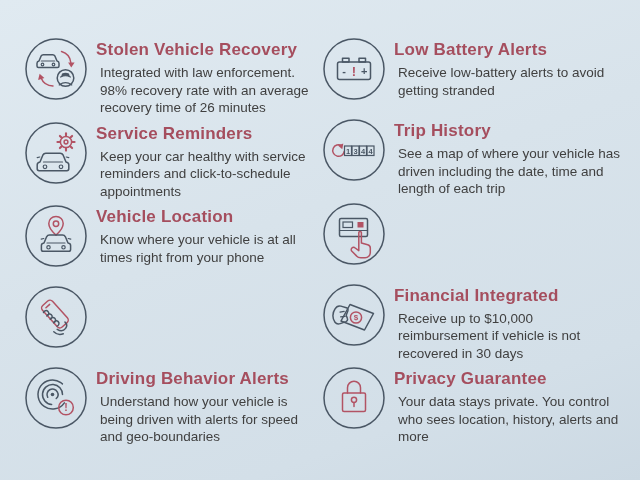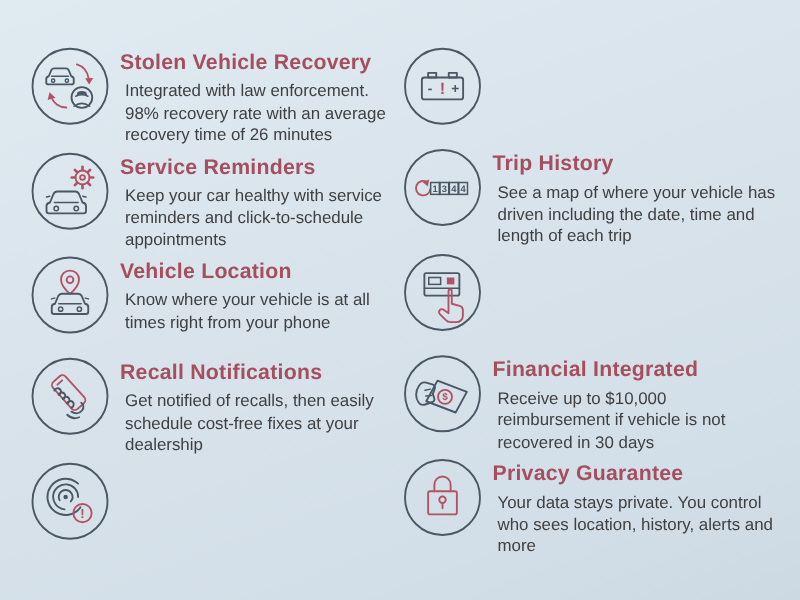--- a/index.html
+++ b/index.html
@@ -125,55 +125,59 @@
           <circle class="ic" cx="32" cy="32" r="30" stroke-width="1.4"></circle>
           <g transform="rotate(-42 31 31)">
             <rect class="ac" x="25.5" y="15" width="13.5" height="29" rx="3.4"></rect>
             <path class="ac" stroke-width="1.1" d="M29.8,18.8 h5"></path>
           </g>
           <path class="ic" d="M19.5,27.5 a2.7,2.7 0 1 1 3.4,3.4 a2.7,2.7 0 1 1 3.4,3.4 a2.7,2.7 0 1 1 3.4,3.4 a2.7,2.7 0 1 1 3.4,3.4"></path>
           <path class="ic" d="M33.2,44.3 q5.2,3.2 8.4,-0.9 q2.6,-3.6 -0.6,-6.3"></path>
           <path class="ic" d="M29.8,46.8 q4.3,4.2 9.5,2"></path>
         </svg>
       </div>
-      <div class="txt">
-        <h3>Recall Notifications</h3>
-        <p>Get notified of recalls, then easily schedule cost-free fixes at your dealership</p>
-      </div>
     </div>
 
     <div class="feature">
       <div class="icon-wrap">
         <svg width="64" height="64" viewBox="0 0 64 64">
           <circle class="ic" cx="32" cy="32" r="30" stroke-width="1.4"></circle>
           <circle class="ic" cx="28.5" cy="28.5" r="14.5" stroke-width="1.3" stroke-dasharray="70 22" transform="rotate(35 28.5 28.5)"></circle>
           <circle class="ic" cx="28.5" cy="28.5" r="10" stroke-width="1.3" stroke-dasharray="46 17" transform="rotate(95 28.5 28.5)"></circle>
           <circle class="ic" cx="28.5" cy="28.5" r="5.5" stroke-width="1.3" stroke-dasharray="24 10.5" transform="rotate(150 28.5 28.5)"></circle>
           <circle class="dk-fill" cx="28.5" cy="28.5" r="1.8"></circle>
           <circle class="ac" cx="42" cy="41.5" r="7.3" stroke-width="1.4"></circle>
           <text class="sv" x="42" y="45.4" text-anchor="middle" font-size="10.5" fill="#b25364">!</text>
         </svg>
       </div>
+      <div class="txt">
+        <h3>Driving Behavior Alerts</h3>
+        <p>Understand how your vehicle is being driven with alerts for speed and geo-boundaries</p>
+      </div>
     </div>
 
   </div>
 
   <div class="col col-right">
 
     <div class="feature">
       <div class="icon-wrap">
         <svg width="64" height="64" viewBox="0 0 64 64">
           <circle class="ic" cx="32" cy="32" r="30" stroke-width="1.4"></circle>
           <rect class="ic" x="15.5" y="25" width="33" height="17.5" rx="2"></rect>
           <rect class="ic" x="20.5" y="21.3" width="6.5" height="3.7" stroke-width="1.3"></rect>
           <rect class="ic" x="37" y="21.3" width="6.5" height="3.7" stroke-width="1.3"></rect>
           <text class="sv" x="22" y="37.6" text-anchor="middle" font-size="11" fill="#4a5765">-</text>
           <text class="sv" x="32" y="38.6" text-anchor="middle" font-size="13" fill="#b25364">!</text>
           <text class="sv" x="42.2" y="37.8" text-anchor="middle" font-size="11" fill="#4a5765">+</text>
         </svg>
+      </div>
+      <div class="txt">
+        <h3>Low Battery Alerts</h3>
+        <p>Receive low-battery alerts to avoid getting stranded</p>
       </div>
     </div>
 
     <div class="feature">
       <div class="icon-wrap">
         <svg width="64" height="64" viewBox="0 0 64 64">
           <circle class="ic" cx="32" cy="32" r="30" stroke-width="1.4"></circle>
           <path class="ac" d="M19.6,27.6 A5.8,5.8 0 1 0 22.3,33.2" stroke-width="1.4"></path>
           <polygon class="ac-fill" points="21.3,25.6 15.9,27.6 20.3,31.2"></polygon>
           <rect class="ic-thin" x="22.5" y="28" width="7" height="9.5"></rect>

